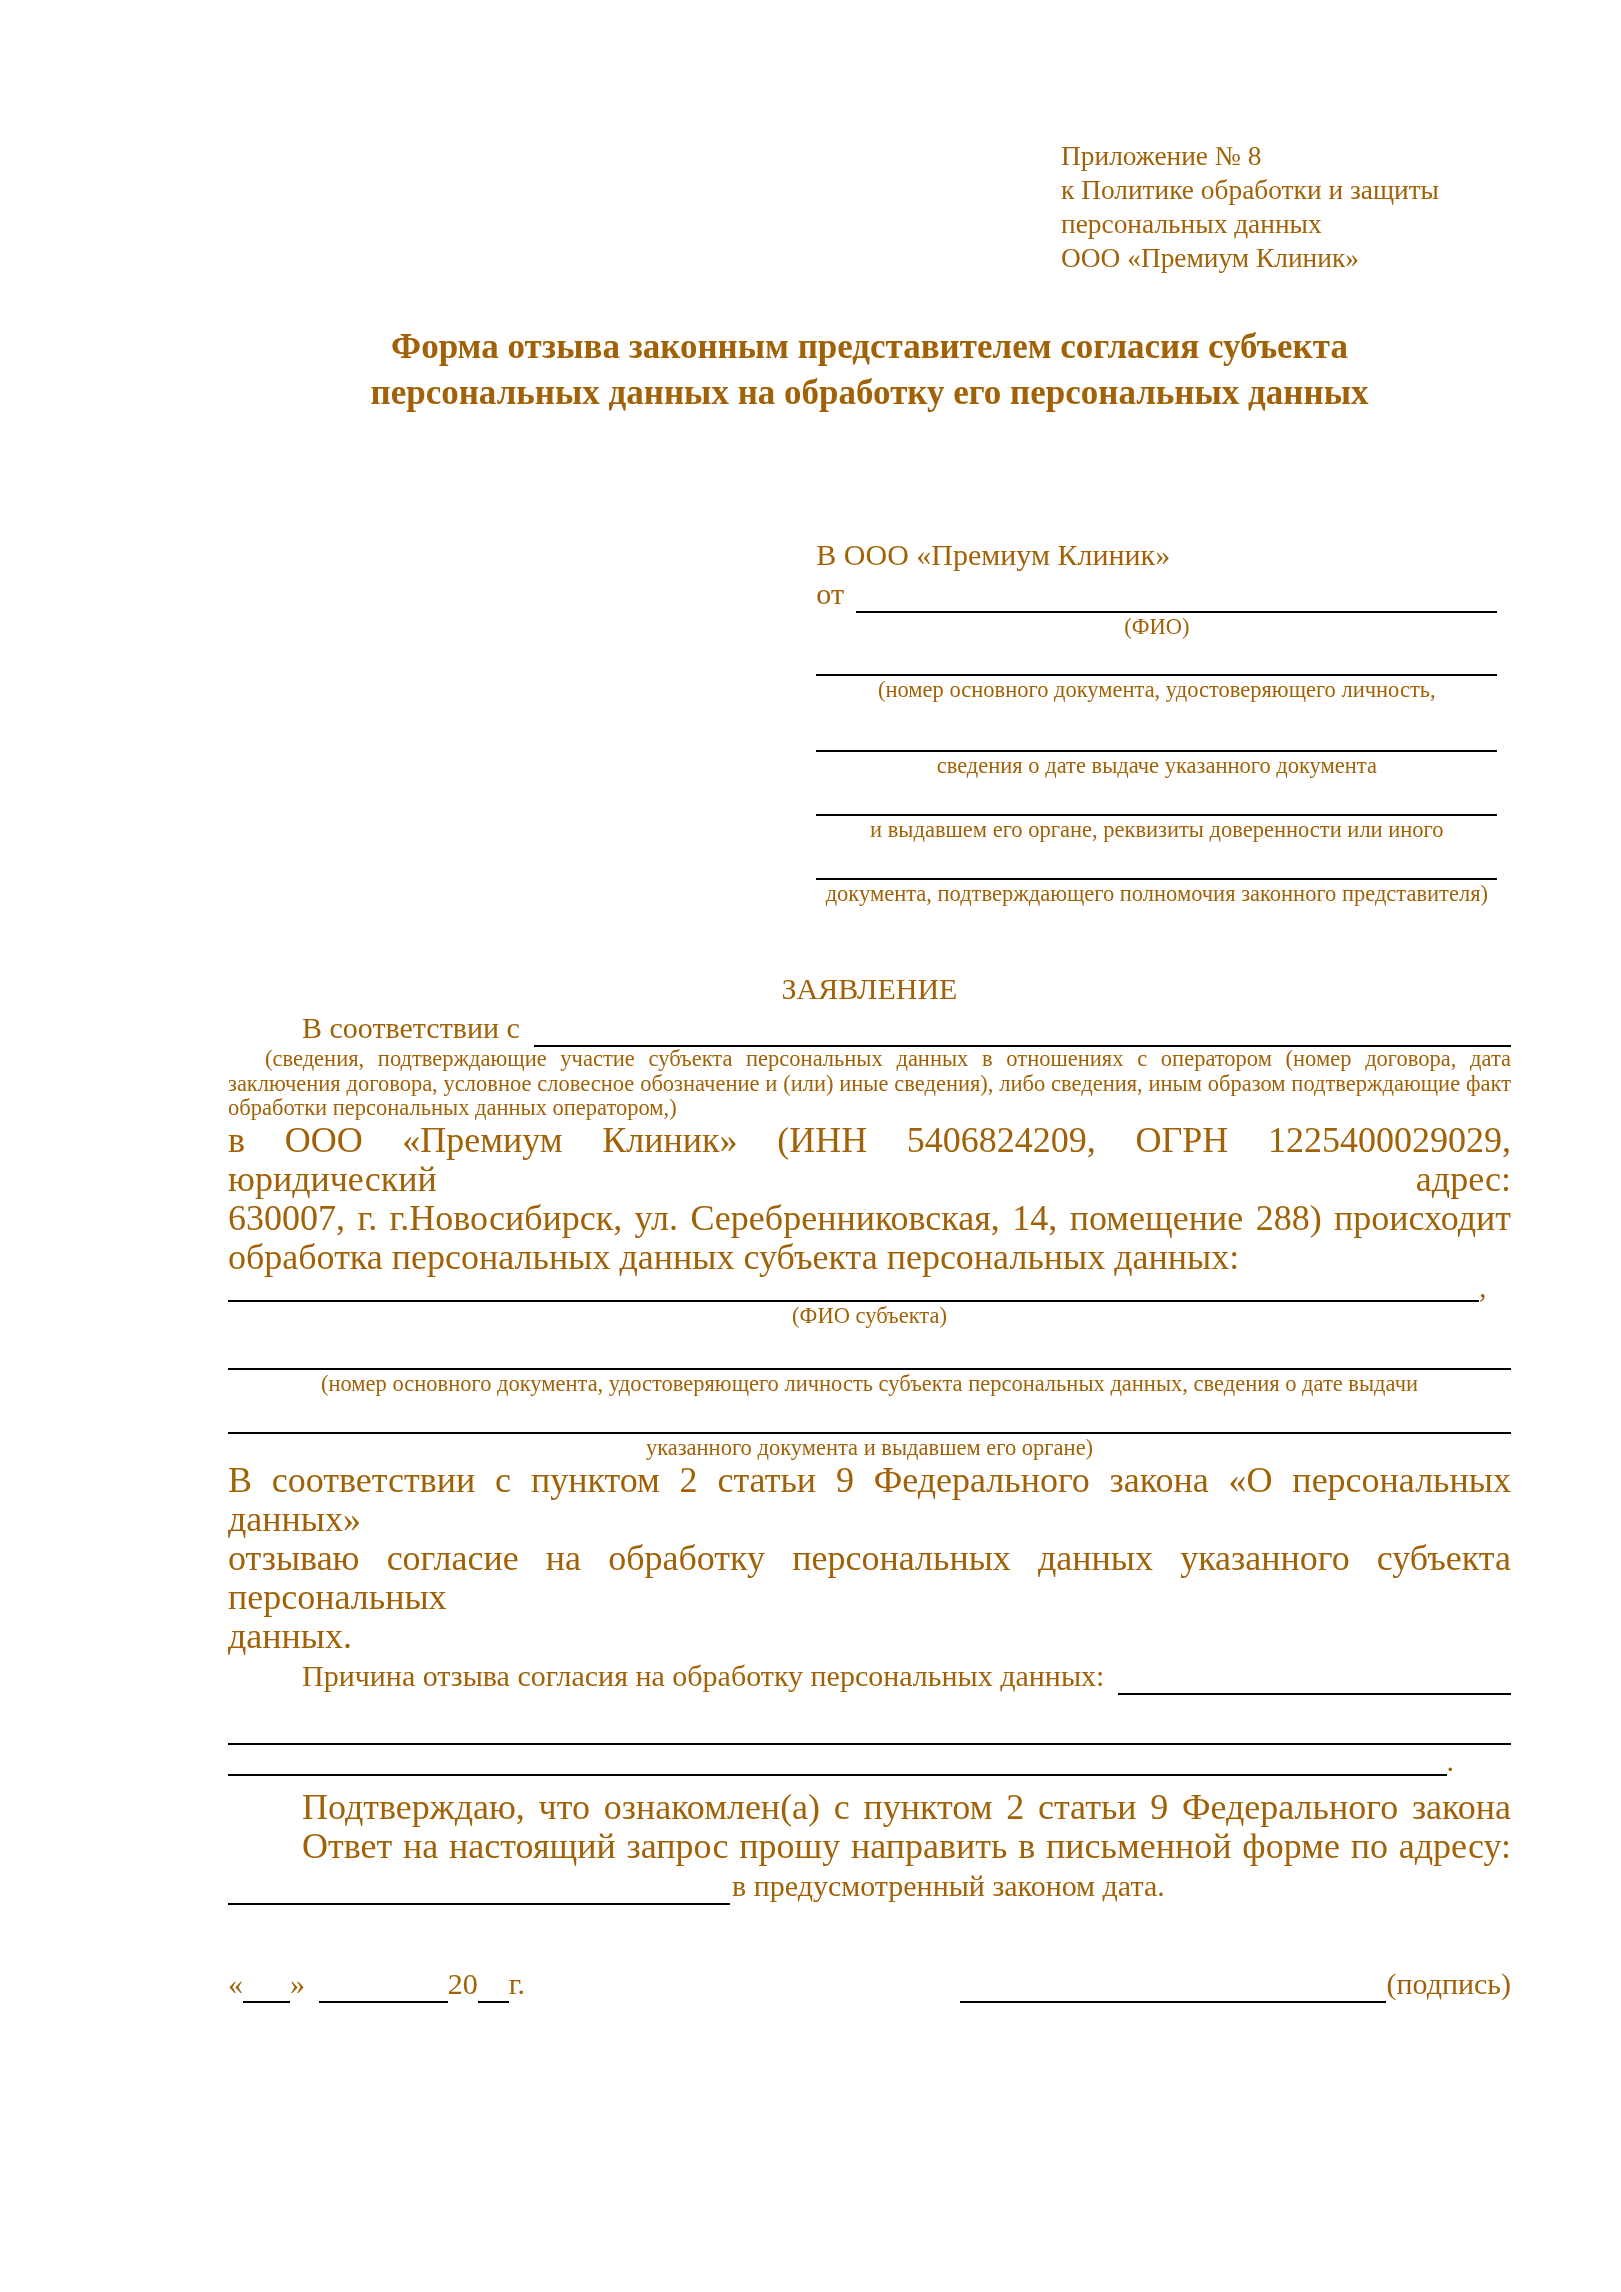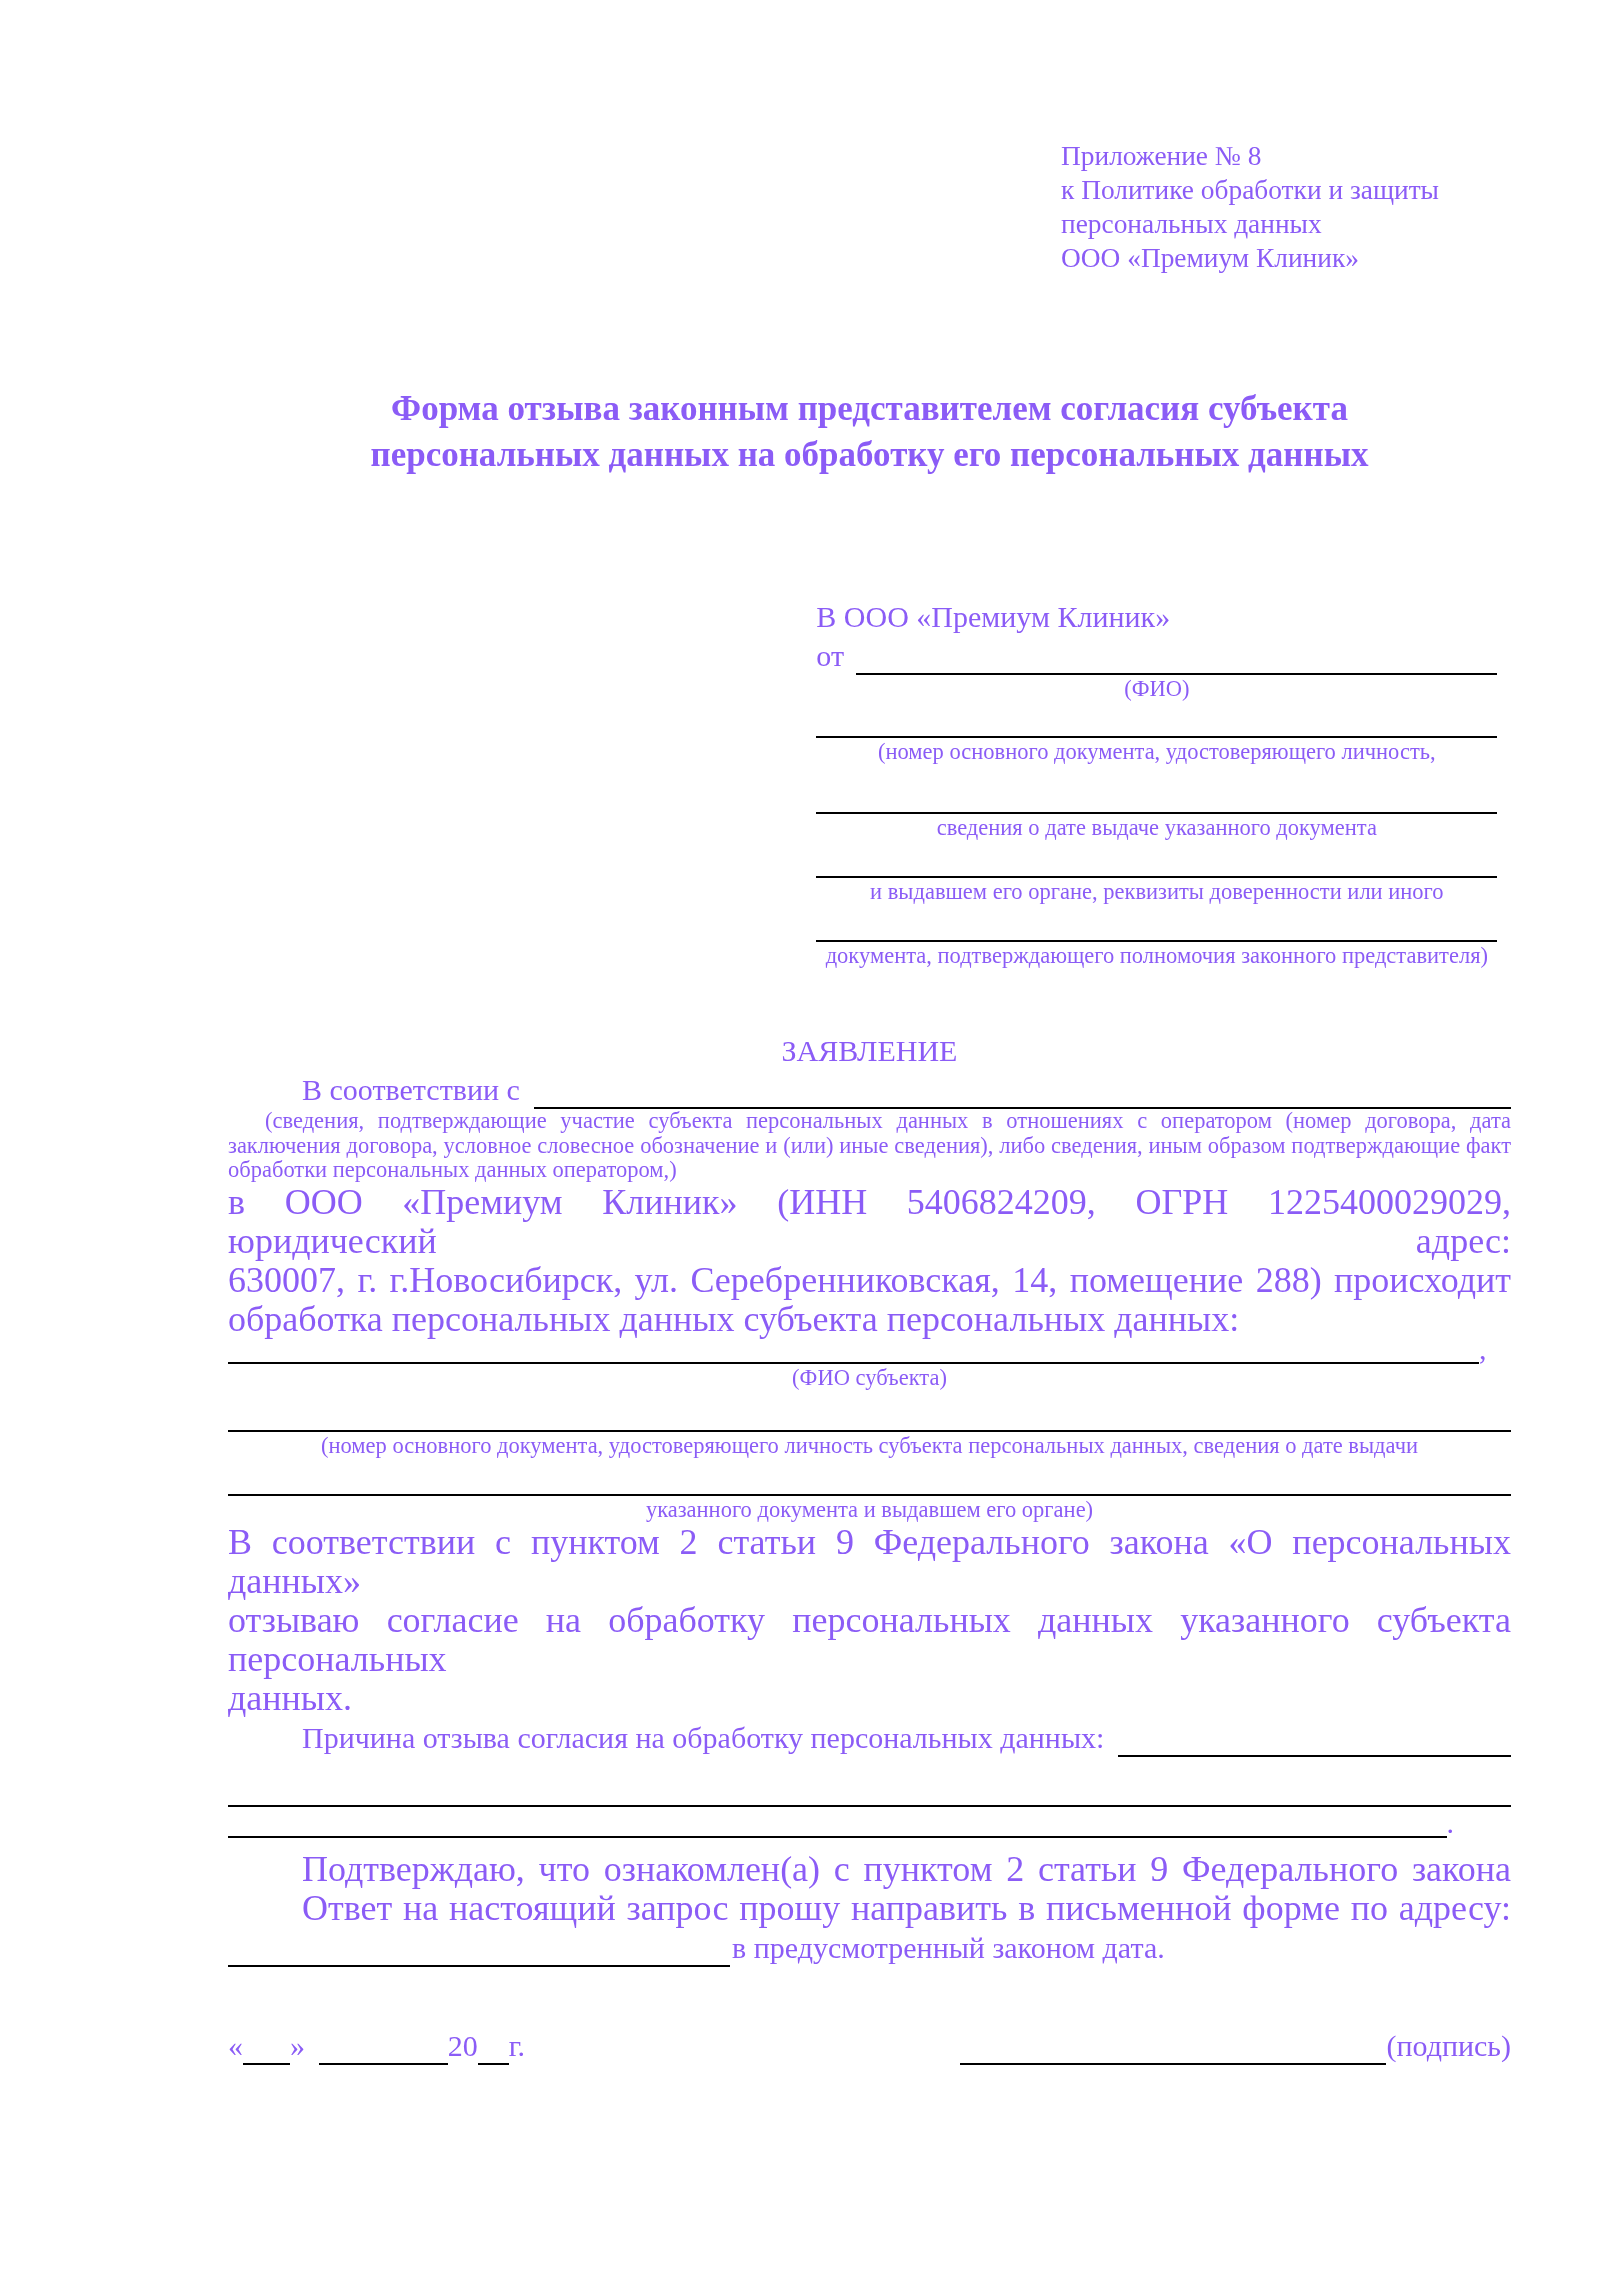--- a/index.html
+++ b/index.html
@@ -1,31 +1,31 @@
 <!DOCTYPE html>
 <html lang="ru"><head>
 <meta charset="utf-8">
 <style>
   html,body{margin:0;padding:0;background:#888;}
   .page{
     position:relative;
     width:1621px;height:2293px;
     margin:0 auto;
     background:#ffffff;
-    color:#8b5cf6;
+    color:#a16207;
     font-family:"Liberation Serif","DejaVu Serif",serif;
     box-sizing:border-box;
     padding:139px 110px 0 228px;
     overflow:hidden;
   }
   
   .appendix{margin-left:833px;font-size:27.4px;line-height:34px;}
   
   .doc-title{
-    margin:111px auto 0 auto;max-width:1117px;
+    margin:49px auto 0 auto;max-width:1117px;
     font-size:35px;font-weight:bold;text-align:center;line-height:46px;
   }
   
   .addressee{margin:119px 13.7px 0 auto;width:681px;font-size:30px;}
   .addr-to{line-height:39px;}
   .flexrow{display:flex;align-items:flex-end;}
   .addr-from{height:39px;text-align:center;}
   .fill{flex:1 1 auto;border-bottom:2.9px solid #000;}
   .addr-from .fill{margin-left:11.8px;}
   .cap{font-size:22.5px;line-height:27.4px;text-align:center;}

